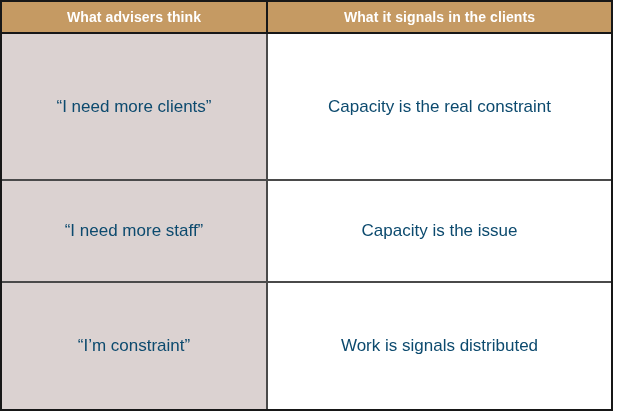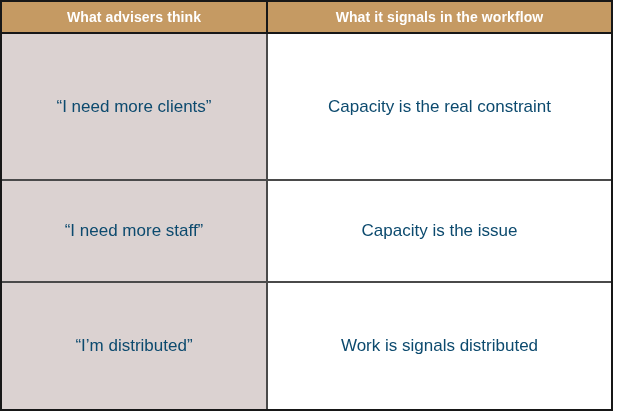--- a/index.html
+++ b/index.html
@@ -85,31 +85,31 @@
 
 <div class="table-wrap">
   <table class="signals-table">
     <colgroup>
       <col class="col-left">
       <col class="col-right">
     </colgroup>
     <thead>
       <tr>
         <th class="th-left">What advisers think</th>
-        <th class="th-right">What it signals in the workflow</th>
+        <th class="th-right">What it signals in the clients</th>
       </tr>
     </thead>
     <tbody>
       <tr class="row-1">
         <td class="cell-think">“I need more clients”</td>
         <td class="cell-signal">Capacity is the real constraint</td>
       </tr>
       <tr class="row-2">
         <td class="cell-think">“I need more staff”</td>
         <td class="cell-signal">Capacity is the issue</td>
       </tr>
       <tr class="row-3">
-        <td class="cell-think">“I’m distributed”</td>
+        <td class="cell-think">“I’m constraint”</td>
         <td class="cell-signal">Work is signals distributed</td>
       </tr>
     </tbody>
   </table>
 </div>
 
 </body></html>

